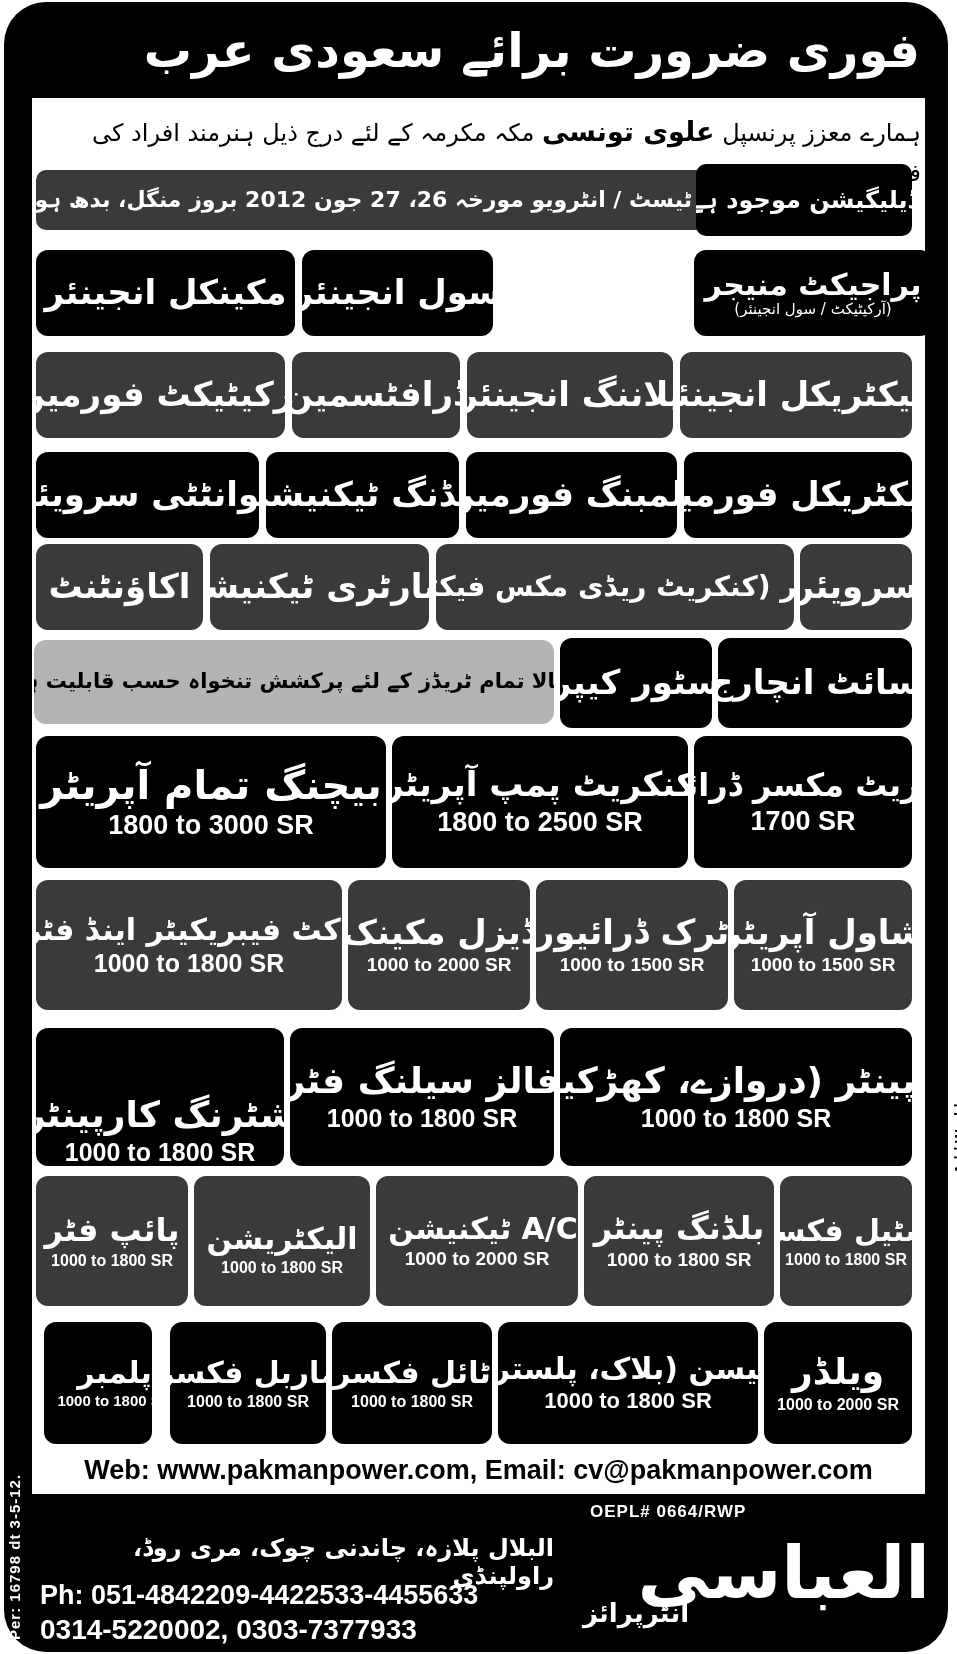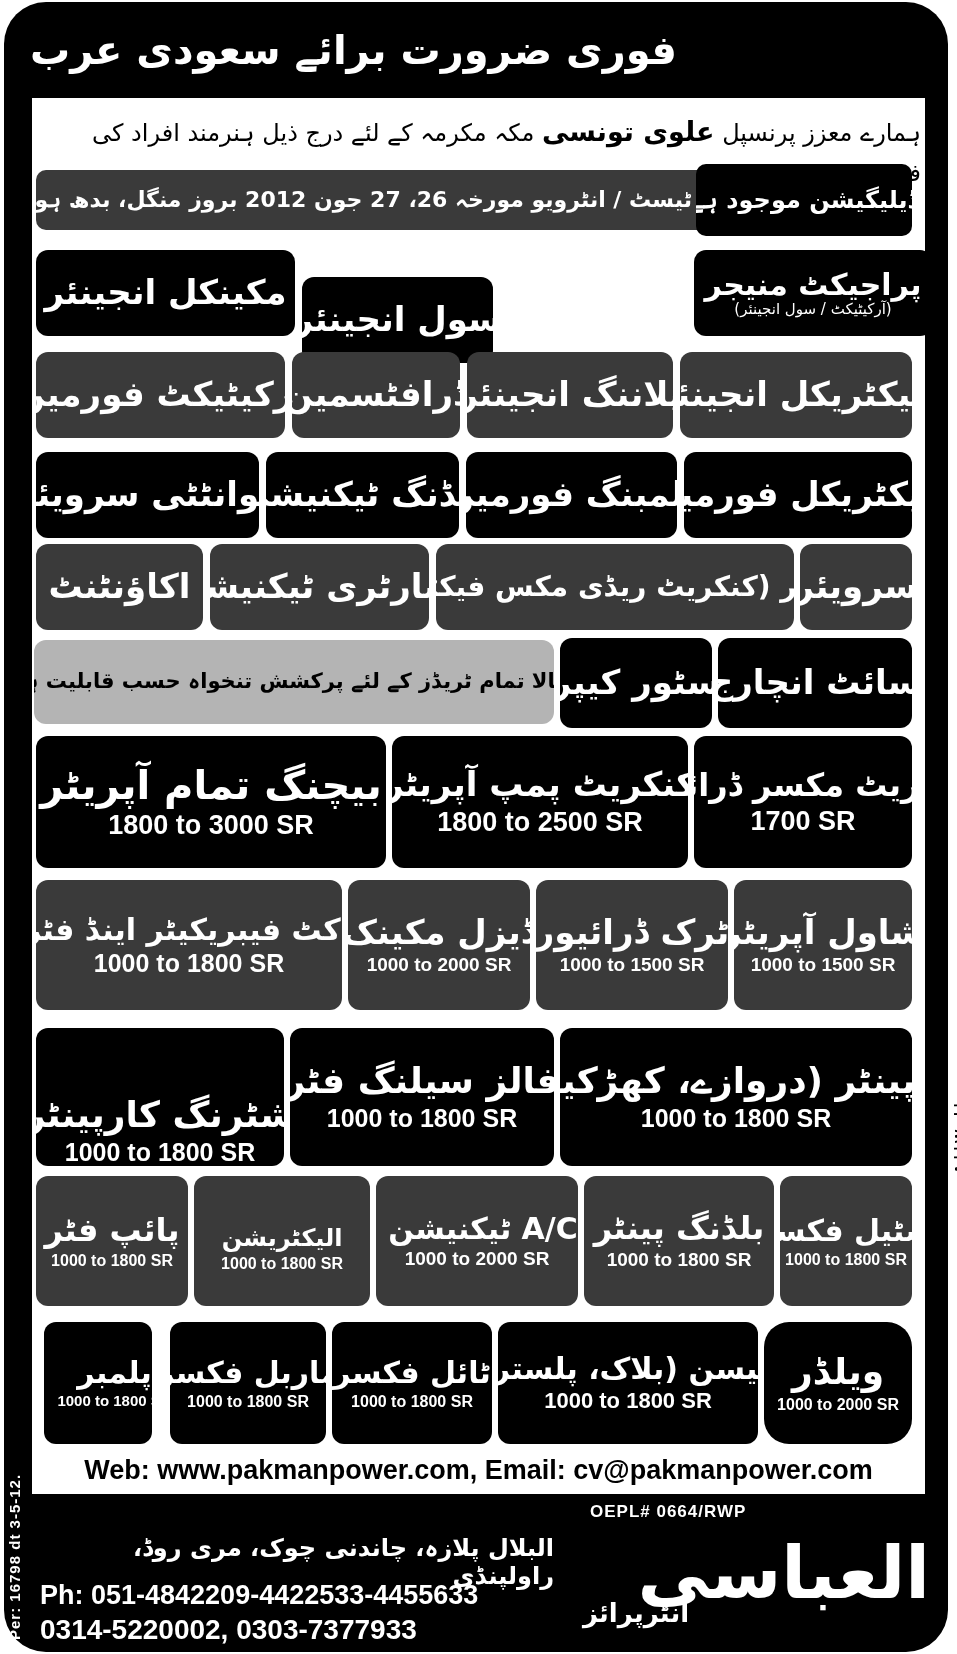--- a/index.html
+++ b/index.html
@@ -2,22 +2,22 @@
 <html><head>
   <meta charset="utf-8">
   <style>
     html, body { margin:0; padding:0; background:#ffffff; }
     body { width:957px; height:1654px; position:relative; overflow:hidden;
            font-family:"DejaVu Sans", sans-serif; }
     .frame { position:absolute; left:0; top:0; width:957px; height:1654px; background:#ffffff; }
     .outer { position:absolute; left:4px; top:2px; width:944px; height:1650px; background:#000; border-radius:42px; }
     .inner { position:absolute; left:32px; top:98px; width:893px; height:1396px; background:#fff; }
     .headline { position:absolute; left:30px; top:6px; width:890px; height:88px; color:#fff;
-                font-family:"DejaVu Sans", sans-serif; font-weight:bold; font-size:40px;
-                line-height:88px; text-align:left; direction:rtl; letter-spacing:1px; }
+                font-family:"DejaVu Sans", sans-serif; font-weight:bold; font-size:48px;
+                line-height:88px; text-align:right; direction:rtl; letter-spacing:1px; }
     .intro { position:absolute; left:36px; top:112px; width:885px; height:40px; color:#000;
              font-size:24px; line-height:40px; text-align:right; direction:rtl; }
     .intro b { font-size:27px; }
     .tile { position:absolute; border-radius:12px; color:#fff; box-sizing:border-box;
             display:flex; flex-direction:column; align-items:center; justify-content:center;
             text-align:center; direction:rtl; overflow:hidden; }
     .blk { background:#000; }
     .dg  { background:#3a3a3a; }
     .lg  { background:#b4b4b4; color:#000; }
     .t-title { font-size:34px; font-weight:bold; line-height:1.1; white-space:nowrap; }
@@ -56,21 +56,21 @@
     <div style="position:absolute;right:220px;top:0;height:60px;line-height:60px;font-size:22px;font-weight:bold;white-space:nowrap;">ٹیسٹ / انٹرویو مورخہ 26، 27 جون 2012 بروز منگل، بدھ ہونگے</div>
   </div>
   <div class="tile blk" style="left:696px;top:164px;width:216px;height:72px;border-radius:10px;">
     <div class="t-title" style="font-size:24px;">ڈیلیگیشن موجود ہے</div>
   </div>
 
   <div class="tile blk" style="left:694px;top:250px;width:238px;height:86px;">
     <div class="t-title" style="font-size:30px;">پراجیکٹ منیجر</div>
     <div class="t-sub">(آرکیٹیکٹ / سول انجینئر)</div>
   </div>
-  <div class="tile blk" style="left:302px;top:250px;width:191px;height:86px;margin-top:27px;">
+  <div class="tile blk" style="left:302px;top:250px;width:191px;height:86px;">
     <div class="t-title">سول انجینئر</div>
   </div>
   <div class="tile blk" style="left:36px;top:250px;width:259px;height:86px;">
     <div class="t-title">مکینکل انجینئر</div>
   </div>
 
   <div class="tile dg" style="left:680px;top:352px;width:232px;height:86px;">
     <div class="t-title">الیکٹریکل انجینئر</div>
   </div>
   <div class="tile dg" style="left:467px;top:352px;width:206px;height:86px;">
@@ -168,29 +168,29 @@
   </div>
   <div class="tile dg" style="left:584px;top:1176px;width:190px;height:130px;">
     <div class="t-title" style="font-size:32px;">بلڈنگ پینٹر</div>
     <div class="t-sal sm">1000 to 1800 SR</div>
   </div>
   <div class="tile dg" style="left:376px;top:1176px;width:202px;height:130px;">
     <div class="t-title" style="font-size:30px;margin-left:12px;">A/C ٹیکنیشن</div>
     <div class="t-sal sm">1000 to 2000 SR</div>
   </div>
   <div class="tile dg" style="left:194px;top:1176px;width:176px;height:130px;">
-    <div class="t-title" style="font-size:24px;margin-top:16px;">الیکٹریشن</div>
+    <div class="t-title" style="font-size:30px;margin-top:16px;">الیکٹریشن</div>
     <div class="t-sal sm" style="font-size:16px;">1000 to 1800 SR</div>
   </div>
   <div class="tile dg" style="left:36px;top:1176px;width:152px;height:130px;">
     <div class="t-title" style="font-size:32px;">پائپ فٹر</div>
     <div class="t-sal sm" style="font-size:16px;">1000 to 1800 SR</div>
   </div>
 
-  <div class="tile blk" style="left:764px;top:1322px;width:148px;height:122px;border-radius:25px;">
+  <div class="tile blk" style="left:764px;top:1322px;width:148px;height:122px;">
     <div class="t-title" style="font-size:36px;">ویلڈر</div>
     <div class="t-sal sm" style="font-size:16px;">1000 to 2000 SR</div>
   </div>
   <div class="tile blk" style="left:498px;top:1322px;width:260px;height:122px;">
     <div class="t-title" style="font-size:30px;">میسن (بلاک، پلستر)</div>
     <div class="t-sal" style="font-size:22px;">1000 to 1800 SR</div>
   </div>
   <div class="tile blk" style="left:332px;top:1322px;width:160px;height:122px;">
     <div class="t-title" style="font-size:30px;">ٹائل فکسر</div>
     <div class="t-sal sm" style="font-size:16px;">1000 to 1800 SR</div>

